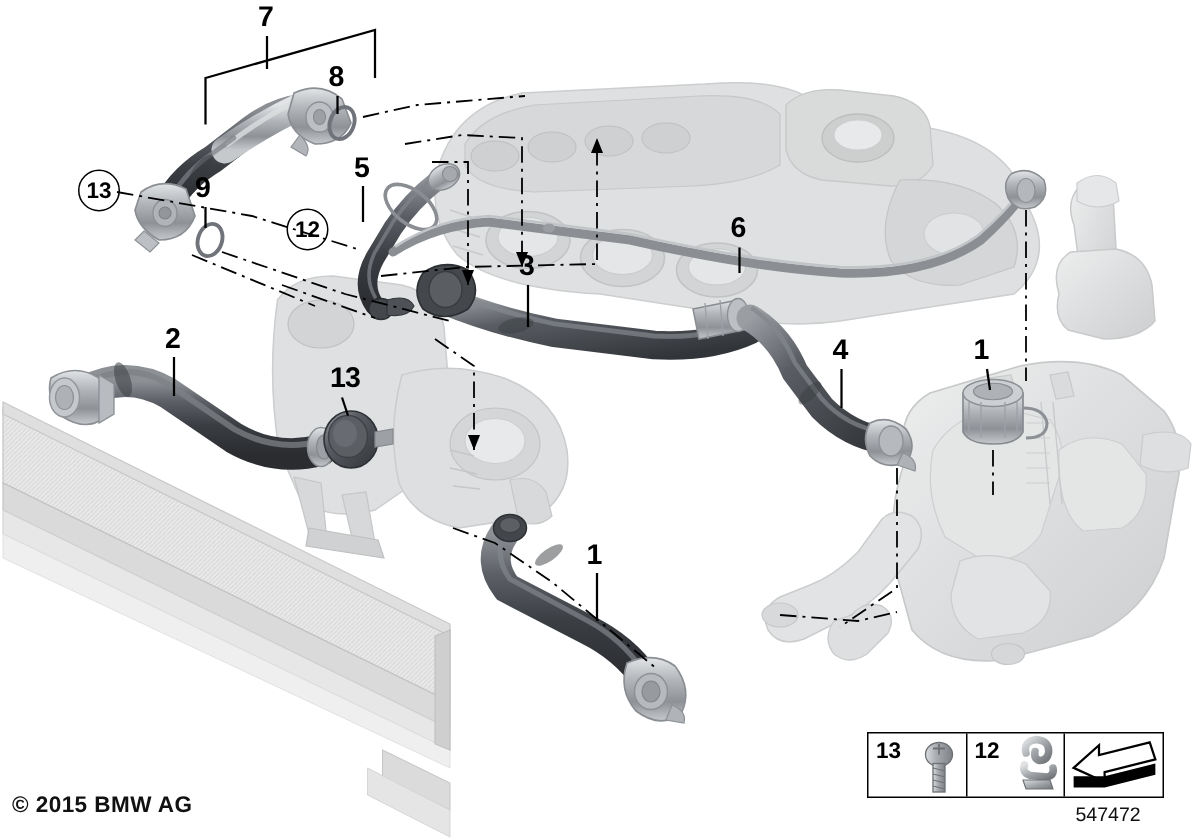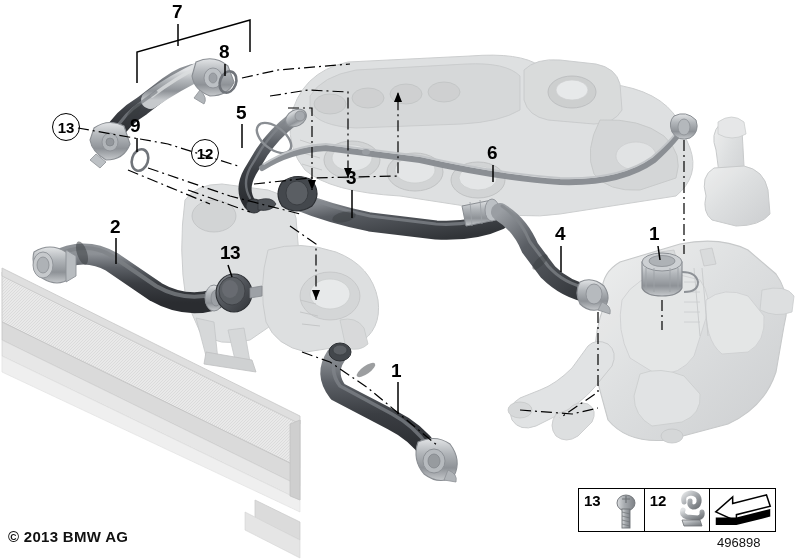--- a/index.html
+++ b/index.html
@@ -370,16 +370,16 @@
     <div class="lcell">
       <span class="lnum"></span>
       <svg viewBox="0 0 66 40" style="position:absolute;left:2px;top:2px;width:62px;height:38px;">
         <path d="M4 22 L22 6 L22 13 L58 4 L62 16 L26 25 L26 32 Z" fill="#ffffff" stroke="#000" stroke-width="1.6" stroke-linejoin="miter"></path>
         <path d="M4 28 L26 28 L62 19 L62 27 L26 36 L4 36 Z" fill="#000"></path>
       </svg>
     </div>
 
   </div>
 
-  <div id="copyright">© 2013 BMW AG</div>
-  <div id="partno">496898</div>
+  <div id="copyright">© 2015 BMW AG</div>
+  <div id="partno">547472</div>
 
 </div>
 
 </body></html>

